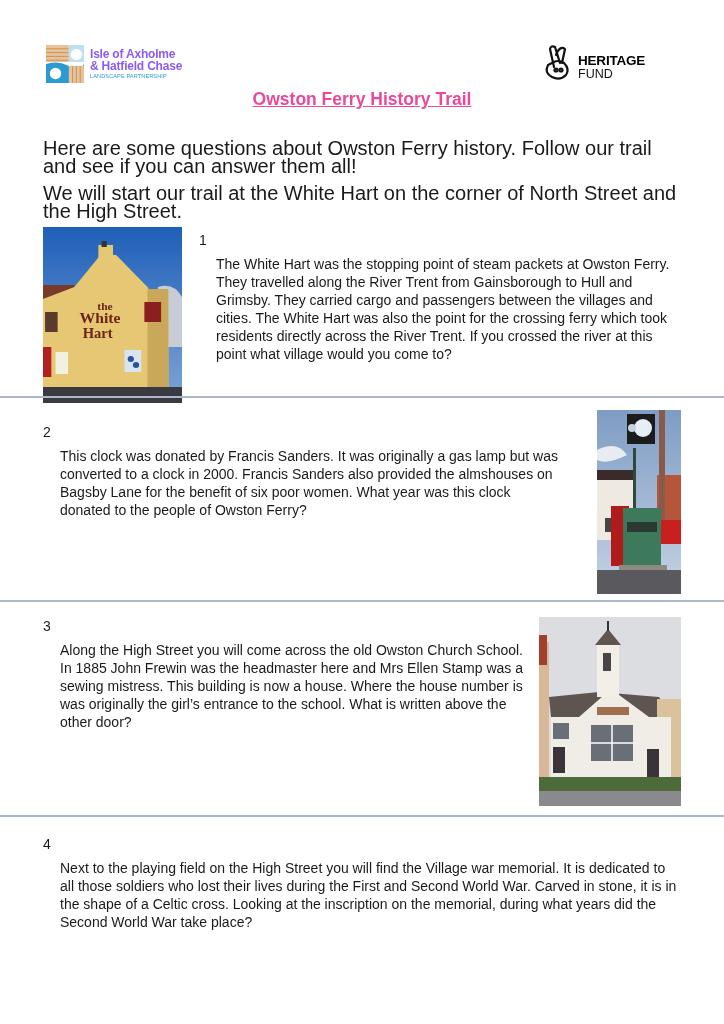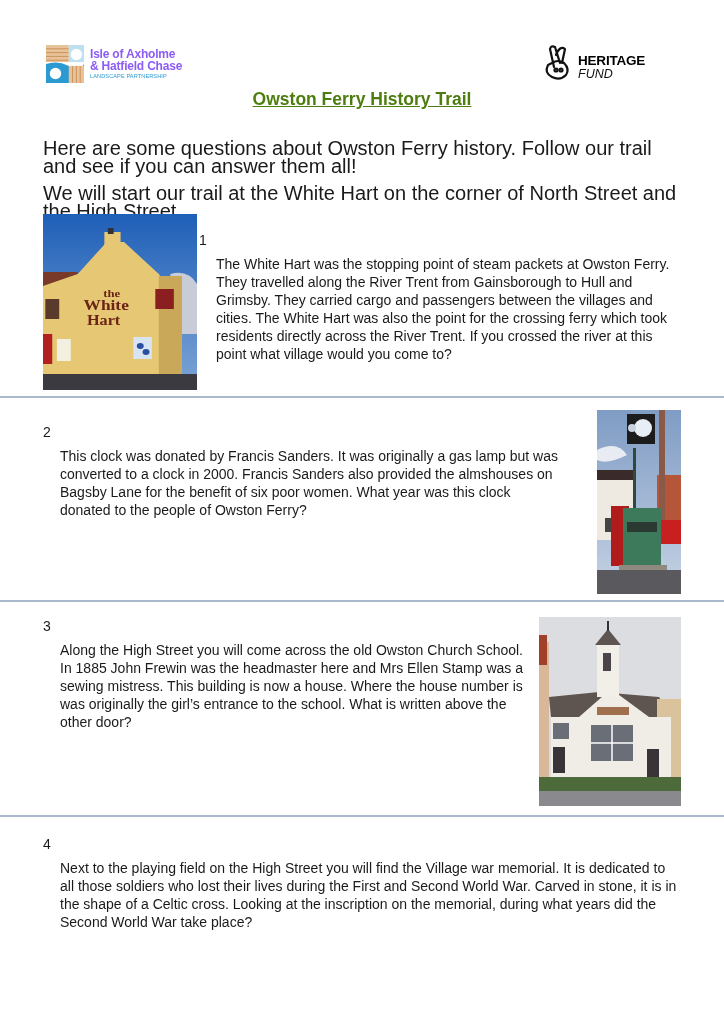--- a/index.html
+++ b/index.html
@@ -9,23 +9,23 @@
     .logo-left { position: absolute; left: 46px; top: 44px; width: 140px; height: 40px; display: flex; align-items: center; }
     .logo-left .mark { width: 38px; height: 38px; margin-right: 6px; }
     .logo-left .txt { display: flex; flex-direction: column; line-height: 1; }
     .logo-left .l1, .logo-left .l2 { color: #8b5cf6; font-weight: bold; font-size: 12px; letter-spacing: -0.2px; }
     .logo-left .l3 { color: #2b9ad1; font-size: 5.6px; letter-spacing: 0.1px; margin-top: 2px; }
 
     .logo-right { position: absolute; left: 542px; top: 42px; width: 110px; height: 42px; display: flex; align-items: center; }
     .logo-right .hand { width: 34px; height: 40px; }
     .logo-right .txt { display: flex; flex-direction: column; line-height: 1; margin-left: 2px; margin-top: 8px; }
     .logo-right .h1 { font-weight: bold; font-size: 13.5px; color: #000000; letter-spacing: -0.2px; }
-    .logo-right .h2 { font-size: 12.5px; color: #111; font-style: italic; }
+    .logo-right .h2 { font-size: 12.5px; color: #111; }
 
-    .title { position: absolute; left: 0; right: 0; top: 89px; text-align: center; font-size: 17.5px; font-weight: bold; text-decoration: underline; color: #4d7c0f; }
+    .title { position: absolute; left: 0; right: 0; top: 89px; text-align: center; font-size: 17.5px; font-weight: bold; text-decoration: underline; color: #ec4899; }
 
     .intro { position: absolute; left: 43px; width: 640px; font-size: 20px; line-height: 18px; }
     .intro1 { top: 139px; }
     .intro2 { top: 184px; }
 
     .photo { position: absolute; overflow: hidden; }
     .photo svg { width: 100%; height: 100%; display: block; }
 
     .q { position: absolute; font-size: 14px; line-height: 18px; }
     .q .num { position: absolute; left: 0; top: 0; }
@@ -77,21 +77,21 @@
     <span class="h1">HERITAGE</span>
     <span class="h2">FUND</span>
   </div>
 </div>
 
 <div class="title">Owston Ferry History Trail</div>
 
 <p class="intro intro1">Here are some questions about Owston Ferry history. Follow our trail and see if you can answer them all!</p>
 <p class="intro intro2">We will start our trail at the White Hart on the corner of North Street and the High Street.</p>
 
-<div class="photo" style="left:43px; top:214px; width:154px; height:176px;">
+<div class="photo" style="left:43px; top:227px; width:139px; height:176px;">
   <svg viewBox="0 0 133 176" preserveAspectRatio="none">
     <defs>
       <linearGradient id="sky1" x1="0" y1="0" x2="0" y2="1">
         <stop offset="0" stop-color="#1f5fb8"></stop>
           <stop offset="1" stop-color="#7ea6d6"></stop>
       </linearGradient>
     </defs>
     <rect width="133" height="176" fill="url(#sky1)"></rect>
     <path d="M110 60 Q125 55 133 70 V120 H110 Z" fill="#c8ccd6"></path>
     <rect x="0" y="58" width="30" height="18" fill="#7a3a2a"></rect>

